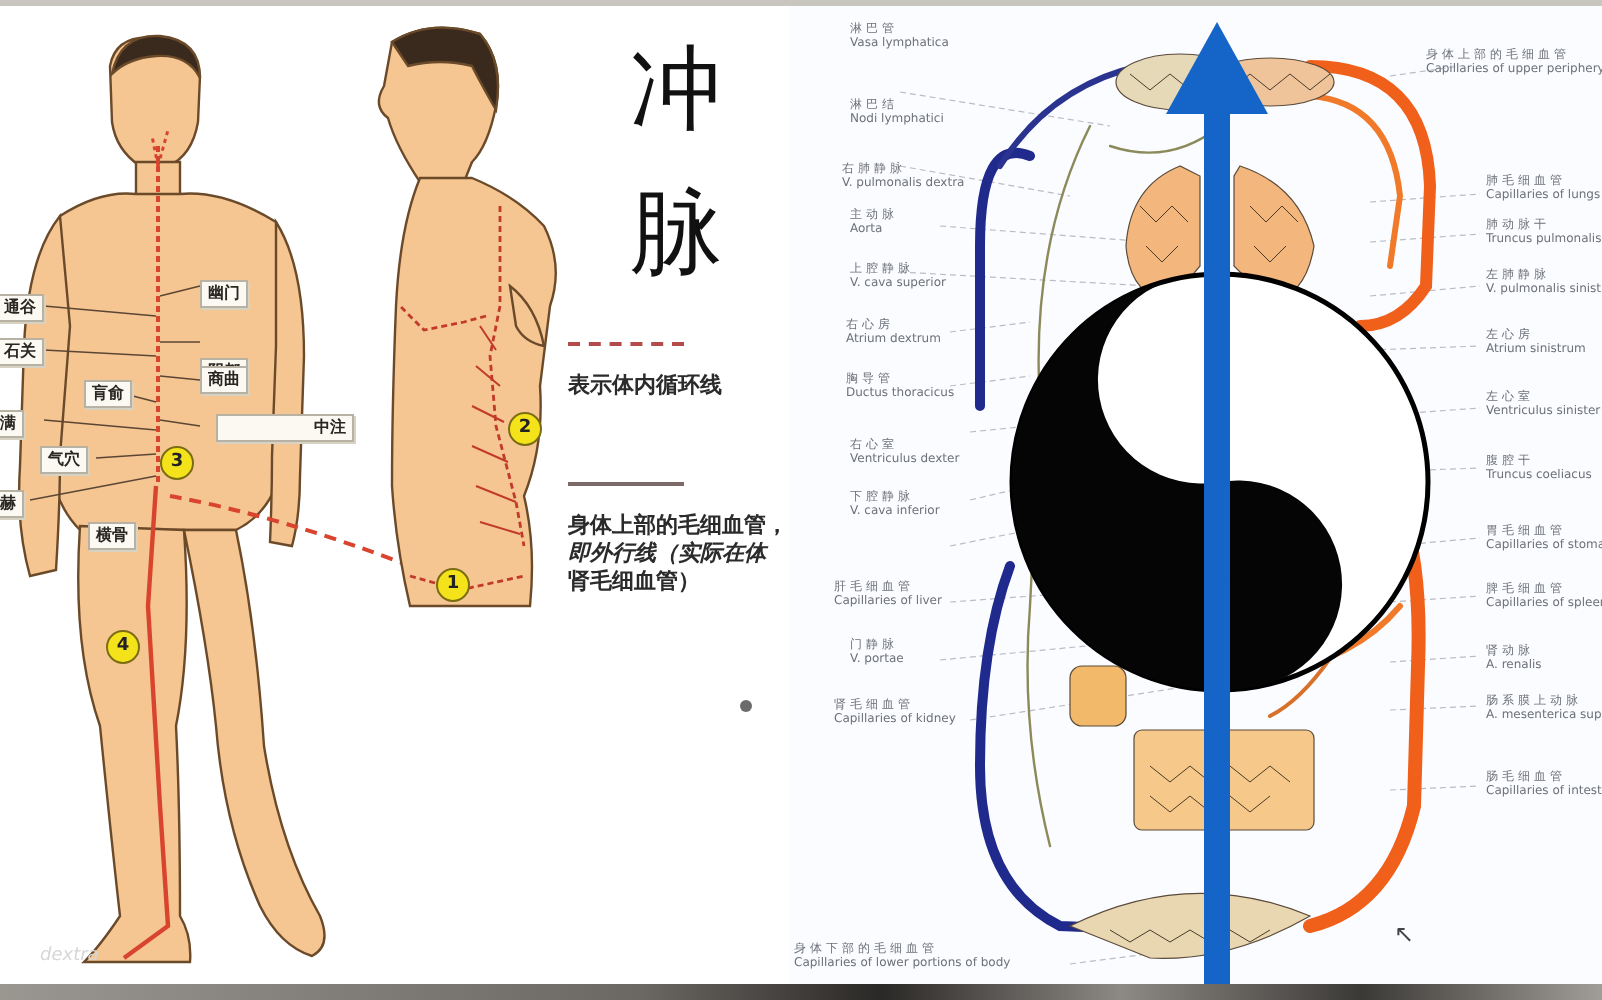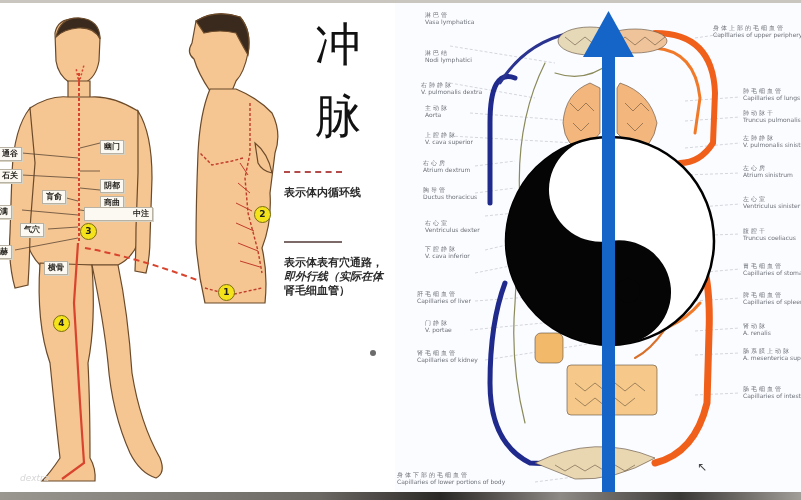--- a/index.html
+++ b/index.html
@@ -83,35 +83,35 @@
       <path d="M240 160 L248 172 M238 180 L250 190 M236 200 L252 208 M236 220 L254 228 M238 240 L258 248 M240 258 L260 264"></path>
     </g>
   </svg>
 
   <div class="title-char" style="left:315px;top:18px;">冲</div>
   <div class="title-char" style="left:315px;top:90px;">脉</div>
 
   <div class="legend-line-dash"></div>
   <div class="legend-text" style="left:284px;top:183px;">表示体内循环线</div>
   <div class="legend-line-solid"></div>
-  <div class="legend-text" style="left:284px;top:253px;">表示体表有穴通路，</div>
+  <div class="legend-text" style="left:284px;top:253px;">身体上部的毛细血管，</div>
   <div class="legend-text" style="left:284px;top:267px;font-style:italic;">即外行线（实际在体</div>
   <div class="legend-text" style="left:284px;top:281px;">肾毛细血管）</div>
 
   <div class="acu" style="left:-2px;top:144px;">通谷</div>
   <div class="acu" style="left:-2px;top:166px;">石关</div>
   <div class="acu" style="left:42px;top:187px;">肓俞</div>
   <div class="acu" style="left:-4px;top:202px;">满</div>
   <div class="acu" style="left:20px;top:220px;">气穴</div>
   <div class="acu" style="left:-4px;top:242px;">赫</div>
   <div class="acu" style="left:44px;top:258px;">横骨</div>
   <div class="acu" style="left:100px;top:137px;">幽门</div>
   <div class="acu" style="left:100px;top:176px;">阴都</div>
-  <div class="acu" style="left:100px;top:193px;">商曲</div>
-  <div class="acu" style="left:84px;top:204px;padding-left:48px;">中注</div>
+  <div class="acu" style="left:100px;top:180px;">商曲</div>
+  <div class="acu" style="left:108px;top:204px;padding-left:48px;">中注</div>
 
   <div class="badge" style="left:218px;top:281px;">1</div>
   <div class="badge" style="left:254px;top:203px;">2</div>
   <div class="badge" style="left:80px;top:220px;">3</div>
   <div class="badge" style="left:53px;top:312px;">4</div>
 
   <div class="dot"></div>
   <div class="watermark">dextra</div>
 </div>
 

